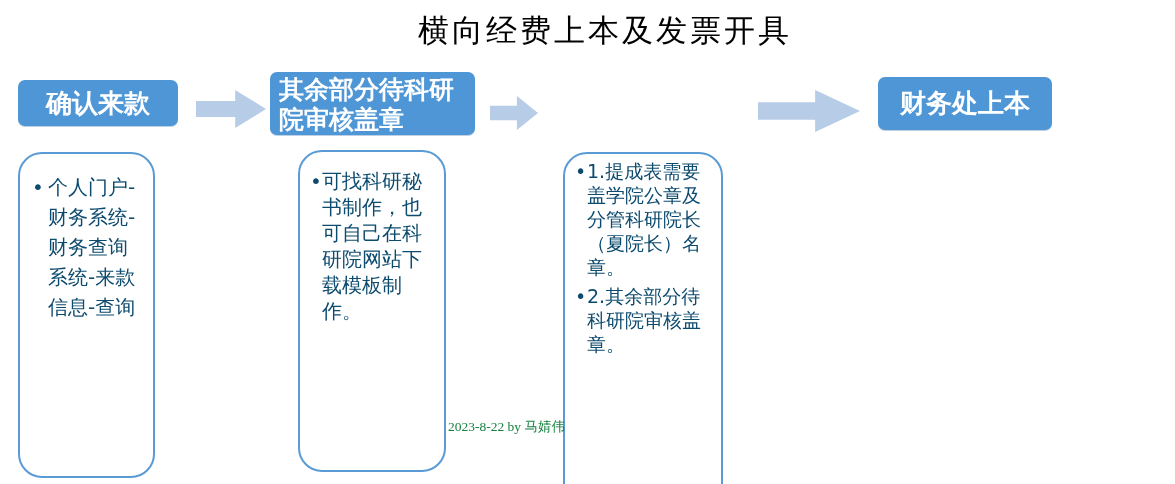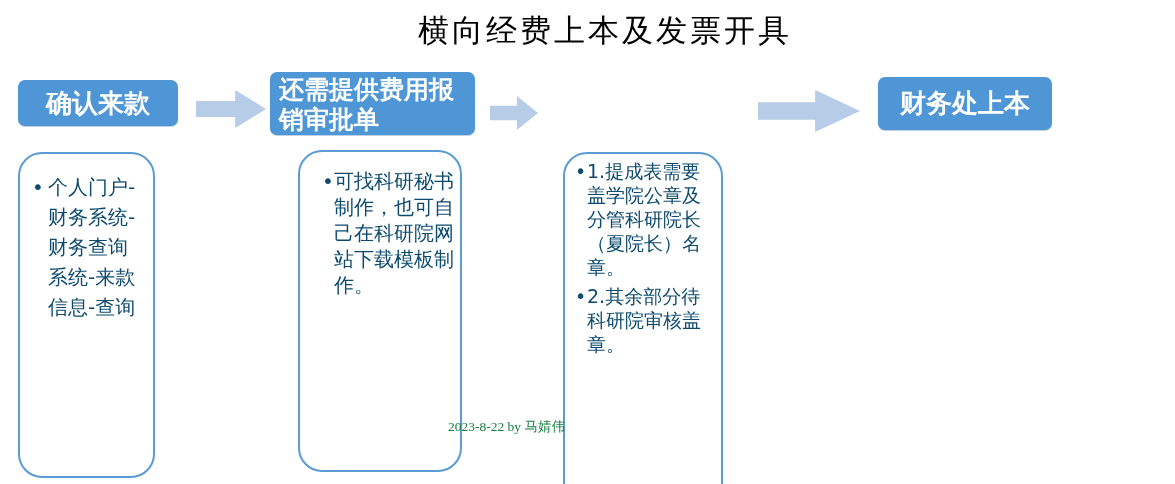--- a/index.html
+++ b/index.html
@@ -31,21 +31,21 @@
   }
   .arrow1 { left:196px; top:90px; width:70px;  height:38px; }
   .arrow2 { left:490px; top:96px; width:48px;  height:34px; }
   .arrow3 { left:758px; top:90px; width:102px; height:42px; }
 
   .cbox {
     position:absolute; background:#ffffff;
     border:2px solid #5b9bd5; border-radius:24px; color:#0c4a6e;
   }
   .cbox1 { left:18px;  top:152px; width:137px; height:326px; padding:18px 6px 0 10px; font-size:20px; line-height:1.5; }
-  .cbox2 { left:298px; top:150px; width:164px; height:322px; padding:16px 6px 0 22px; font-size:20px; line-height:1.3; }
+  .cbox2 { left:298px; top:150px; width:148px; height:322px; padding:16px 6px 0 10px; font-size:20px; line-height:1.3; }
   .cbox3 { left:563px; top:152px; width:160px; height:374px; padding:6px 5px 0 10px; font-size:19px; line-height:1.26; }
   .cbox4 { left:788px; top:148px; width:370px; height:320px; padding:16px 8px 0 12px; font-size:18.5px; line-height:1.34; }
 
   .bullet { position:relative; padding-left:12px; margin-bottom:5px; }
   .bullet::before { content:"•"; position:absolute; left:0; top:0; }
   .cbox1 .bullet { padding-left:18px; }
   .cbox1 .bullet::before { left:2px; }
   .cbox4 .bullet { margin-bottom:4px; }
 
   .footer {
@@ -56,21 +56,21 @@
 </style>
 </head>
 <body>
 
 <div class="canvas">
 
   <div class="title">横向经费上本及发票开具</div>
 
   <div class="hdr hdr1 center">确认来款</div>
   <div class="arrow arrow1"></div>
-  <div class="hdr hdr2">还需提供费用报销审批单</div>
+  <div class="hdr hdr2">其余部分待科研院审核盖章</div>
   <div class="arrow arrow2"></div>
   <div class="arrow arrow3"></div>
   <div class="hdr hdr4 center">财务处上本</div>
 
   <div class="cbox cbox1">
     <div class="bullet">个人门户-财务系统-财务查询系统-来款信息-查询</div>
   </div>
 
   <div class="cbox cbox2">
     <div class="bullet">可找科研秘书制作，也可自己在科研院网站下载模板制作。</div>

